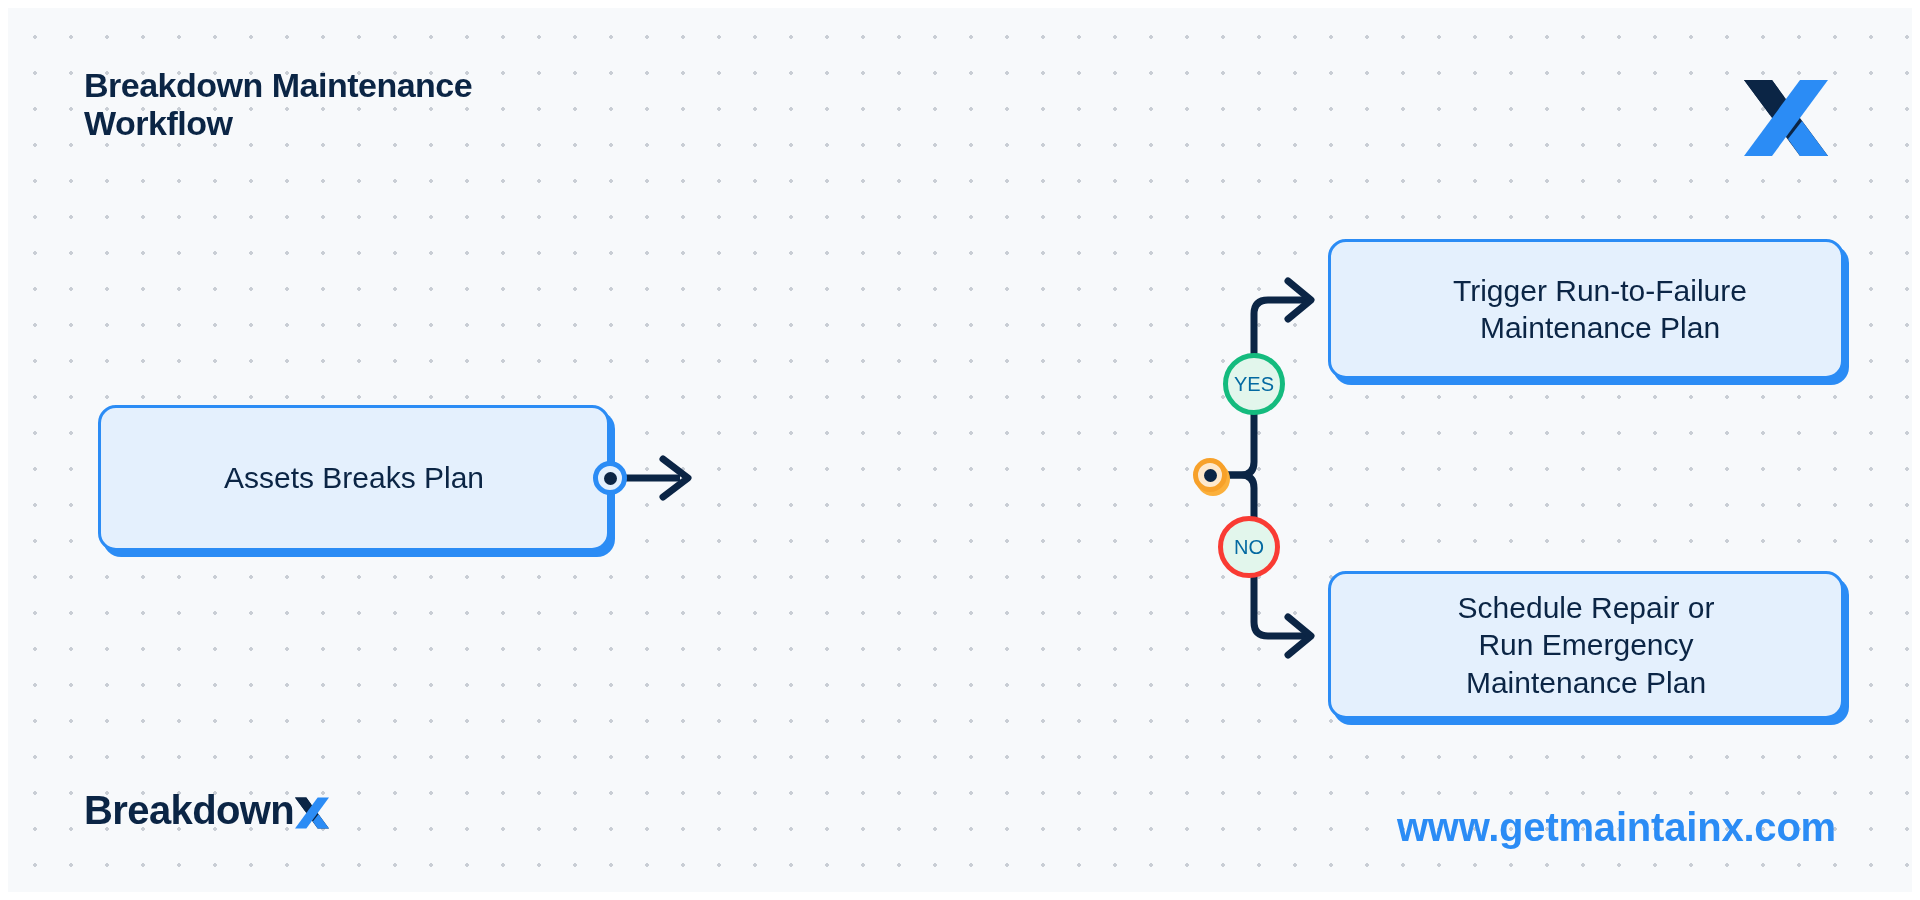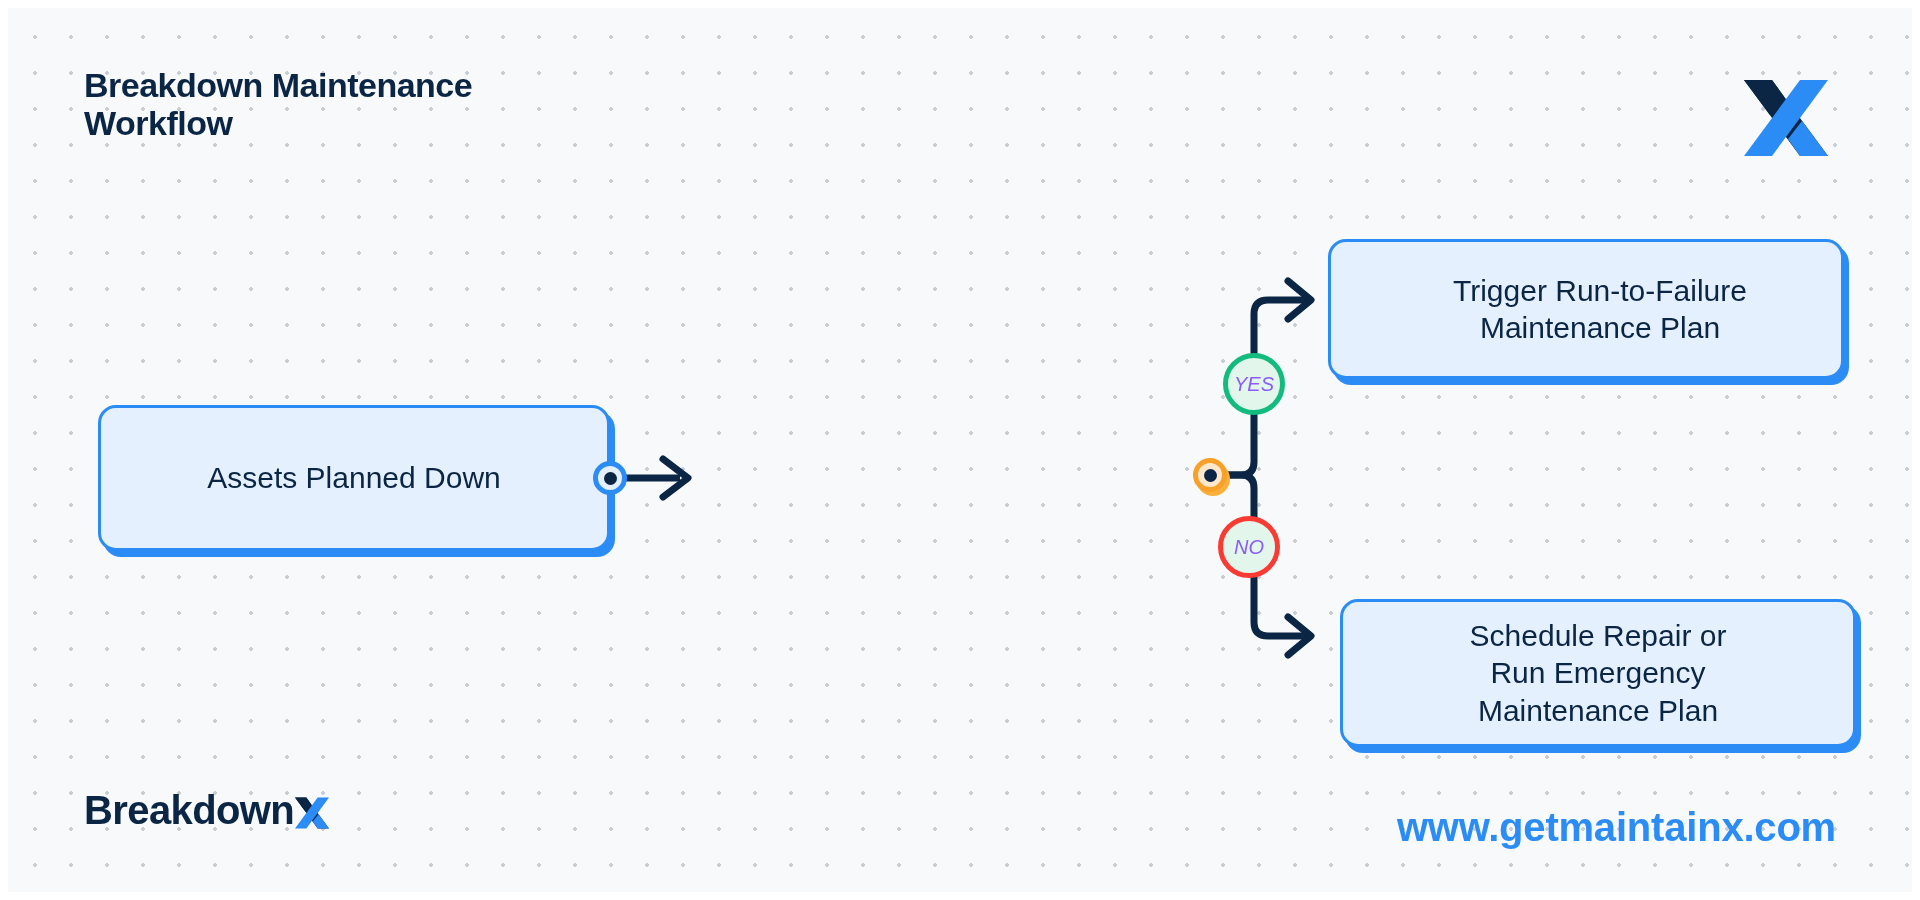--- a/index.html
+++ b/index.html
@@ -76,24 +76,23 @@
   }
   #node-yes-target {
     left: 1320px;
     top: 231px;
     width: 516px;
     height: 140px;
     padding-left: 46px;
   }
   #node-no-target {
     left: 1320px;
-    top: 591px;
+    top: 563px;
     width: 516px;
     height: 148px;
-    margin-left: 12px;
   }
 
   
   #node-decision {
     position: absolute;
     left: 697px;
     top: 367px;
     width: 500px;
     height: 200px;
   }
@@ -182,23 +181,22 @@
   .branch-badge {
     position: absolute;
     width: 62px;
     height: 62px;
     border-radius: 50%;
     box-sizing: border-box;
     display: flex;
     align-items: center;
     justify-content: center;
     font-size: 20px;
-    color: #8b5cf6;
+    color: #0369a1;
     background: #e2f6ec;
-    font-style: italic;
   }
   #badge-yes {
     left: 1215px;
     top: 345px;
     border: 5px solid #14bb7e;
   }
   #badge-no {
     left: 1210px;
     top: 508px;
     border: 5px solid #f93b33;
@@ -265,21 +263,21 @@
       <path d="M1246 345 V306 Q1246 292 1260 292 H1296" stroke="#0b2545" stroke-width="7" fill="none" stroke-linecap="round"></path>
       <path d="M1280 273 L1303 292 L1280 311" stroke="#0b2545" stroke-width="7" fill="none" stroke-linecap="round" stroke-linejoin="round"></path>
     </g>
 
     <g>
       <path d="M1246 570 V614 Q1246 628 1260 628 H1296" stroke="#0b2545" stroke-width="7" fill="none" stroke-linecap="round"></path>
       <path d="M1280 609 L1303 628 L1280 647" stroke="#0b2545" stroke-width="7" fill="none" stroke-linecap="round" stroke-linejoin="round"></path>
     </g>
   </svg>
 
-  <div class="node" id="node-start">Assets Planned Down</div>
+  <div class="node" id="node-start">Assets Breaks Plan</div>
   <div class="conn-dot" id="conn-start-out"></div>
 
   <div class="conn-dot" id="conn-decision-out"></div>
 
   <div class="branch-badge" id="badge-yes">YES</div>
   <div class="branch-badge" id="badge-no">NO</div>
 
   <div class="node" id="node-yes-target">Trigger Run-to-Failure
 Maintenance Plan</div>
   <div class="node" id="node-no-target">Schedule Repair or

